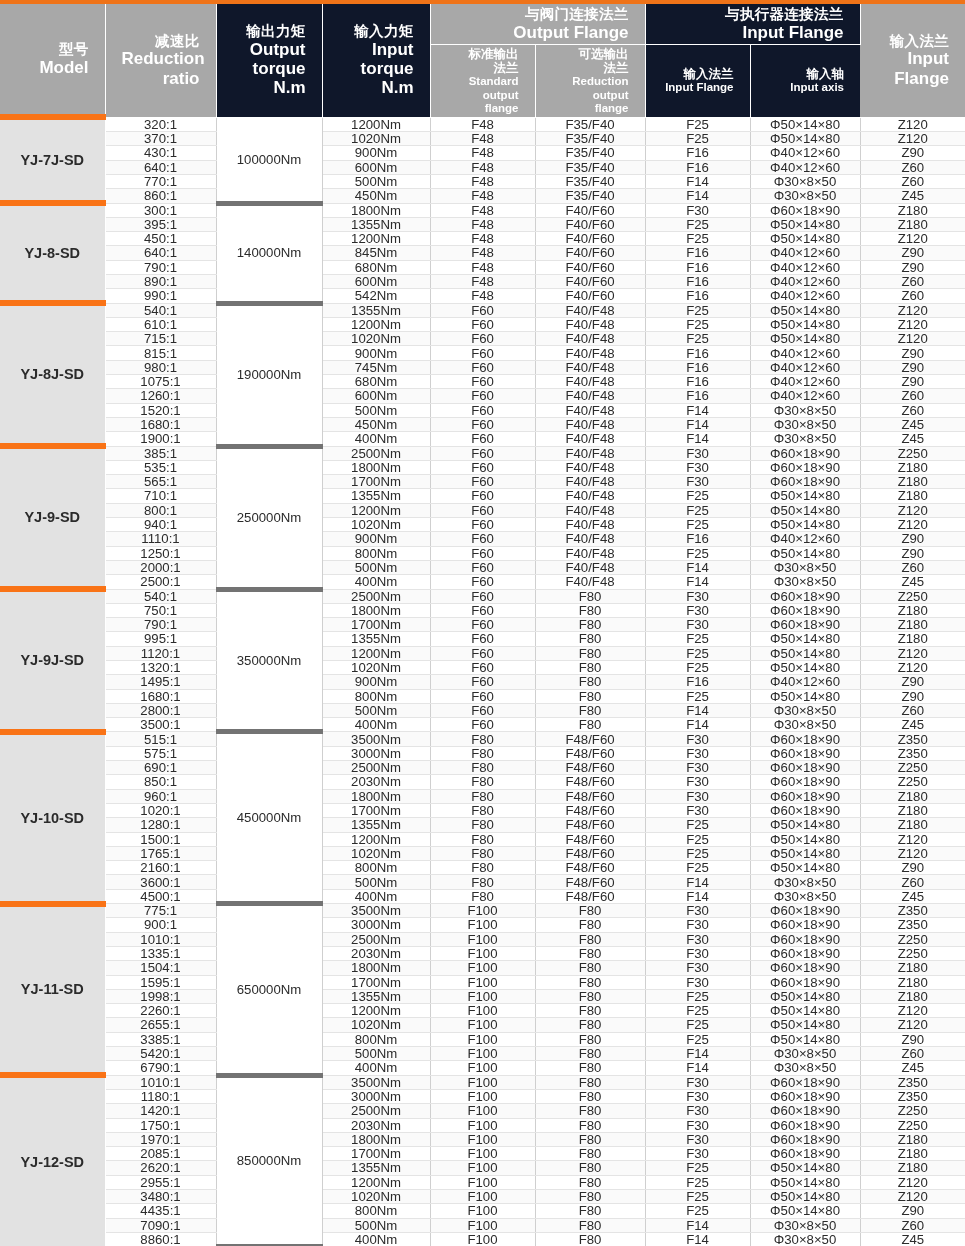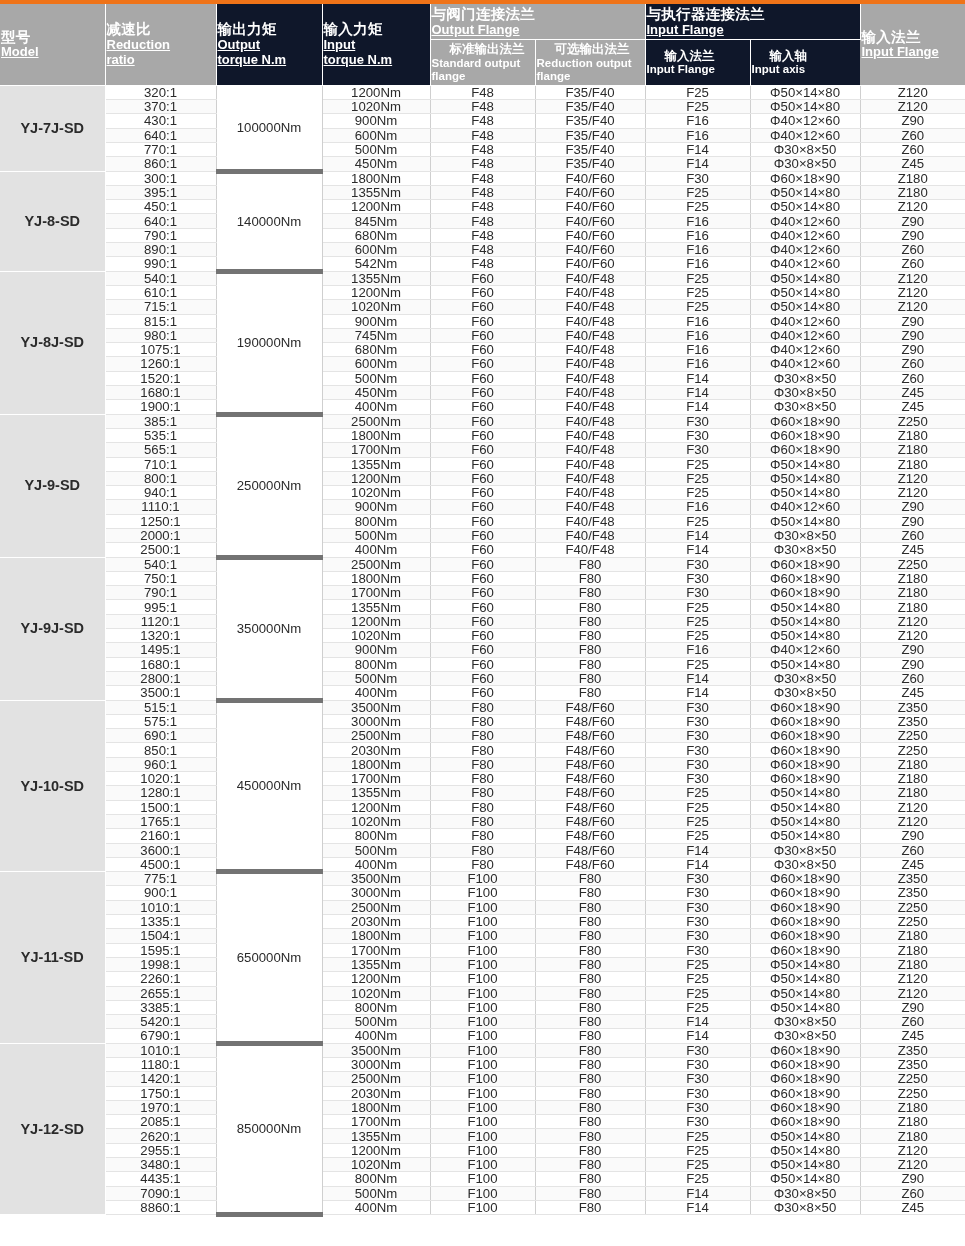--- a/index.html
+++ b/index.html
@@ -20,32 +20,32 @@
   
   .accent-row td {
     padding: 0;
     height: 4px;
     background: #ef7318;
   }
   
   thead th {
     color: #ffffff;
     font-weight: bold;
-    text-align: left;
+    text-align: right;
     vertical-align: middle;
     line-height: 1.14;
     border-right: 1px solid #ffffff;
     border-bottom: 1px solid #ffffff;
-    padding: 2px 1px;
+    padding: 2px 16px;
   }
   thead th:last-child { border-right: none; }
   th.hdr-light  { background: #a8a8a8; }
   th.hdr-dark   { background: #0f172a; }
   .cn { display: block; font-size: 14.5px; letter-spacing: .3px; }
-  .en { display: block; font-size: 13px; text-decoration: underline; }
+  .en { display: block; font-size: 17px; }
   .cn-sm { display: block; font-size: 12.5px; margin-left: 18px; }
   .en-sm { display: block; font-size: 11.5px; }
   
   tbody td {
     text-align: center;
     vertical-align: middle;
     font-size: 13.2px;
     height: 14.3px;
     line-height: 1;
     padding: 0;
@@ -62,21 +62,21 @@
     font-size: 14.5px;
     border-bottom: 1px solid #ffffff;
     border-right: 1px solid #ffffff;
   }
   td.torque {
     border-bottom: 5px solid #737373;
     border-right: 1px solid #cfcfcf;
     background: #ffffff !important;
   }
   tbody tr.grp-first td { border-top: 1px solid #cfcfcf; }
-  tbody tr.grp-first td.model { border-top: 1px solid #f97316; }
+  tbody tr.grp-first td.model { border-top: 6px solid #f97316; }
 </style>
 </head>
 <body>
 
 <table class="spec">
   <colgroup>
     <col style="width:105px">
       <col style="width:111px">
       <col style="width:106px">
       <col style="width:108px">

